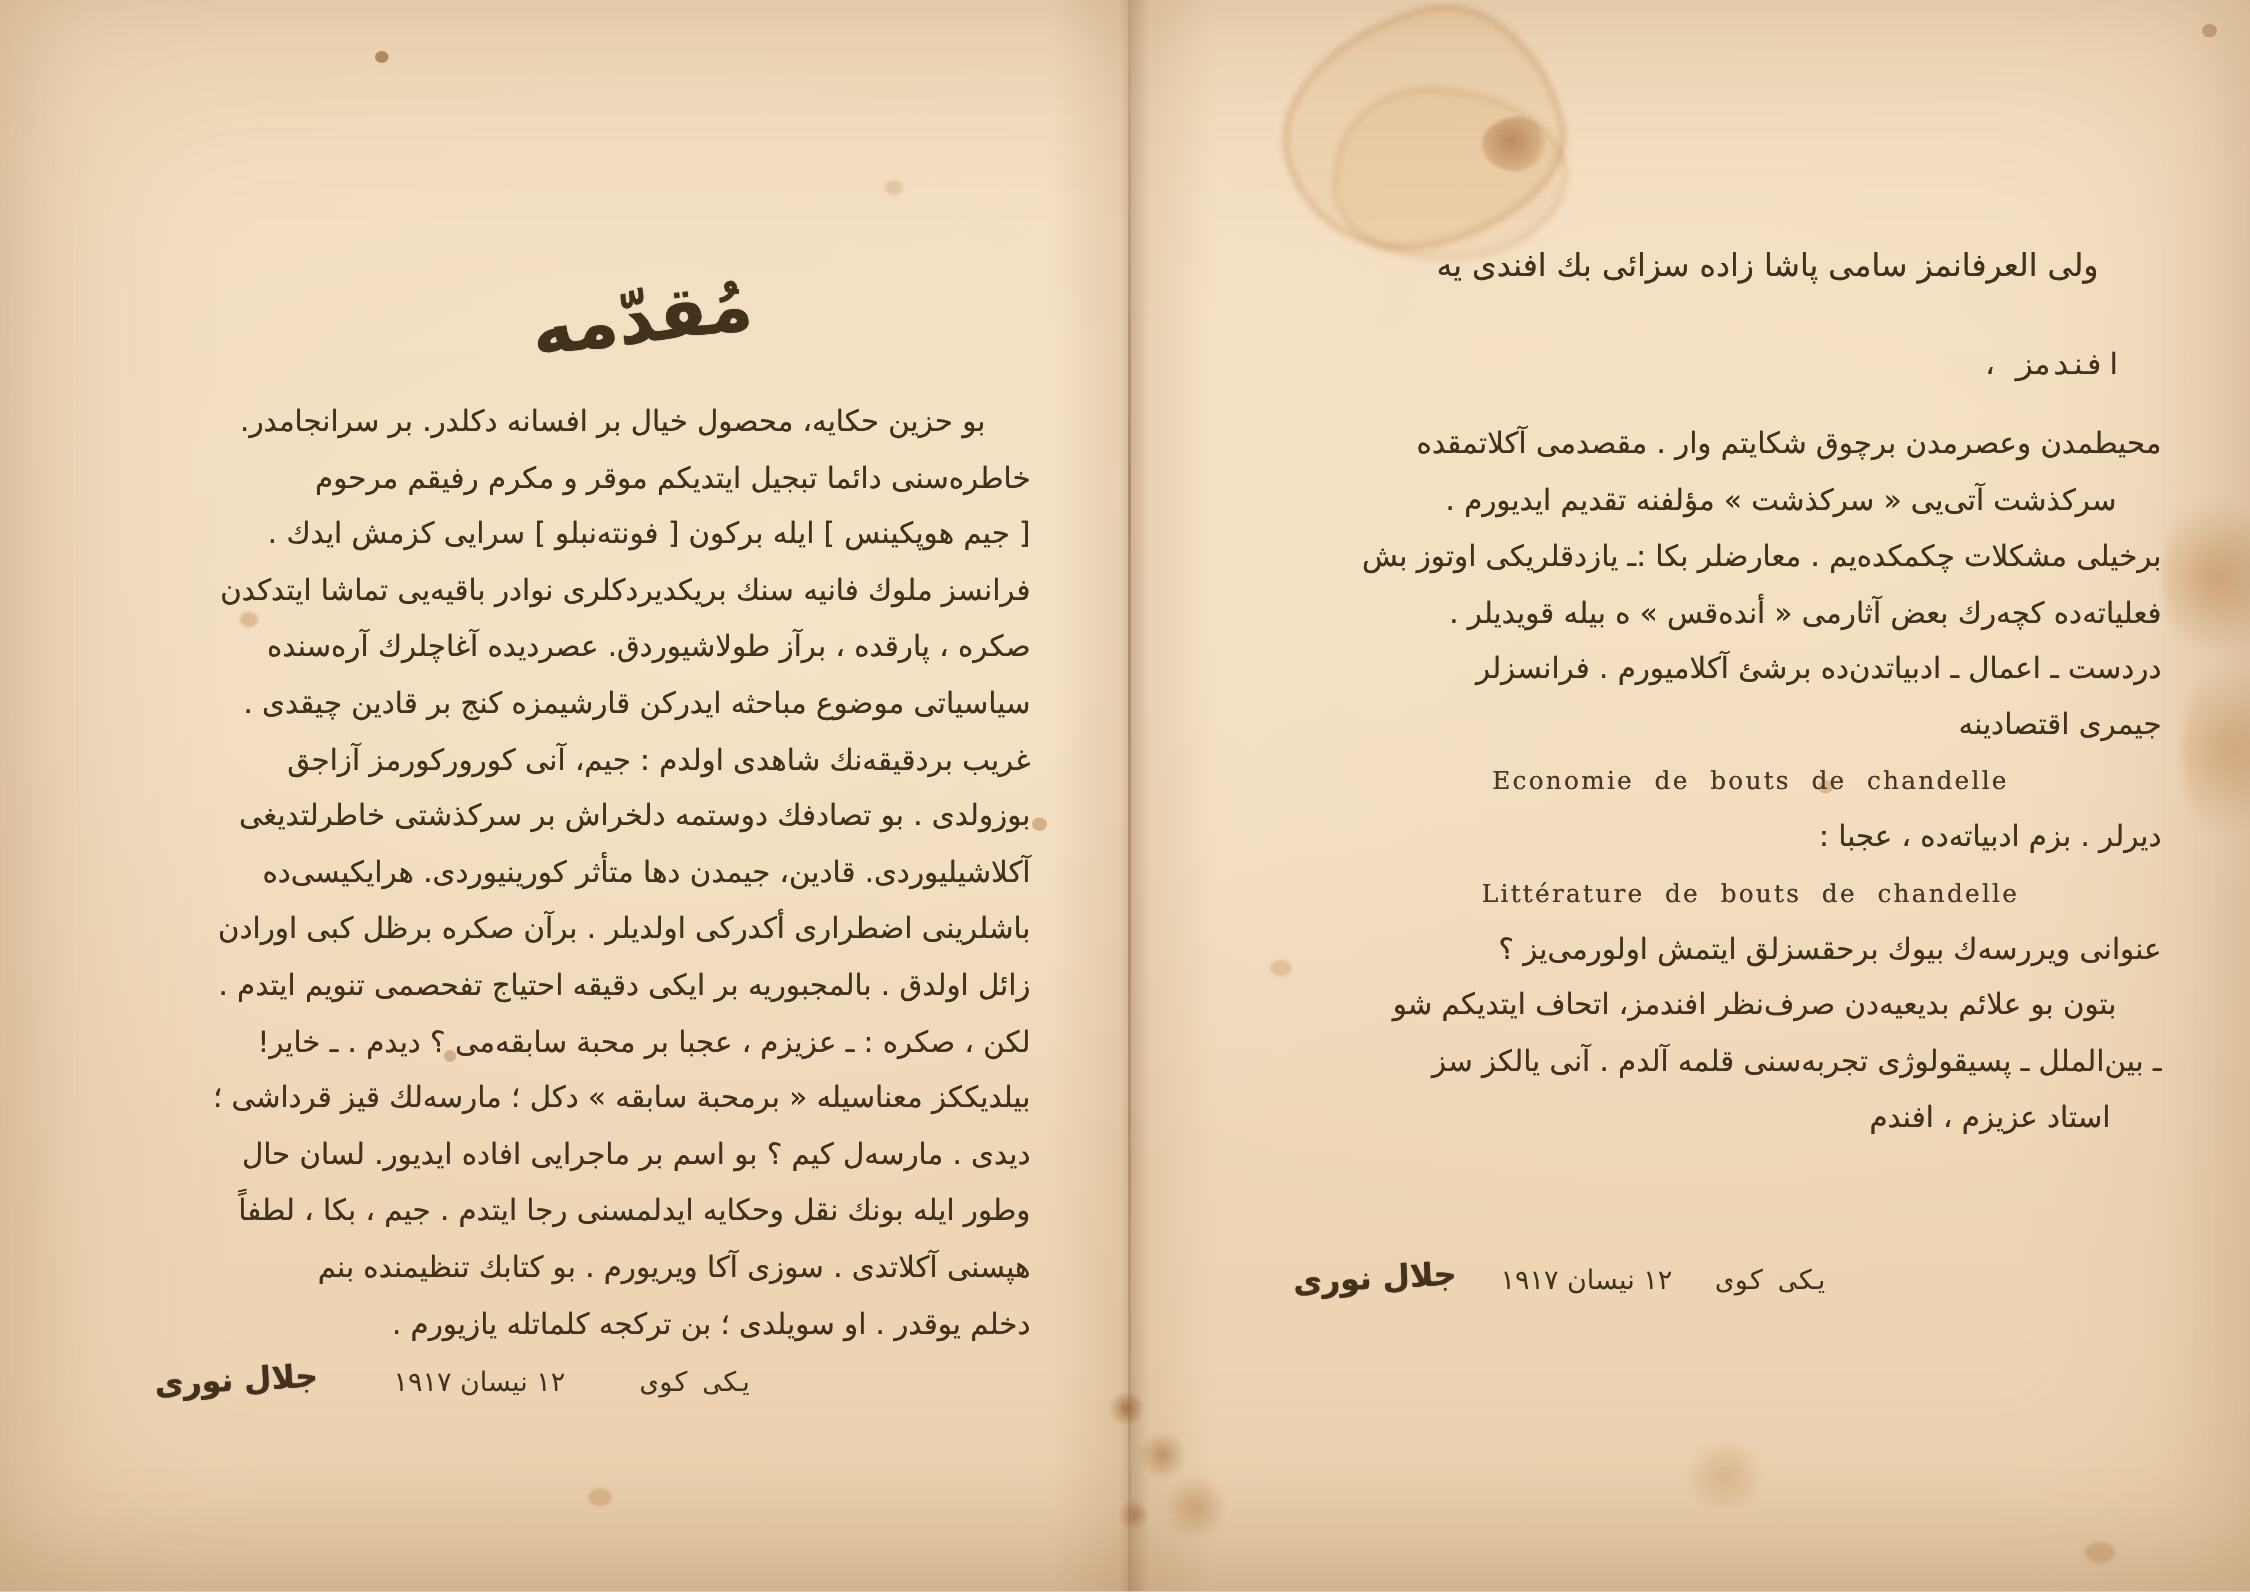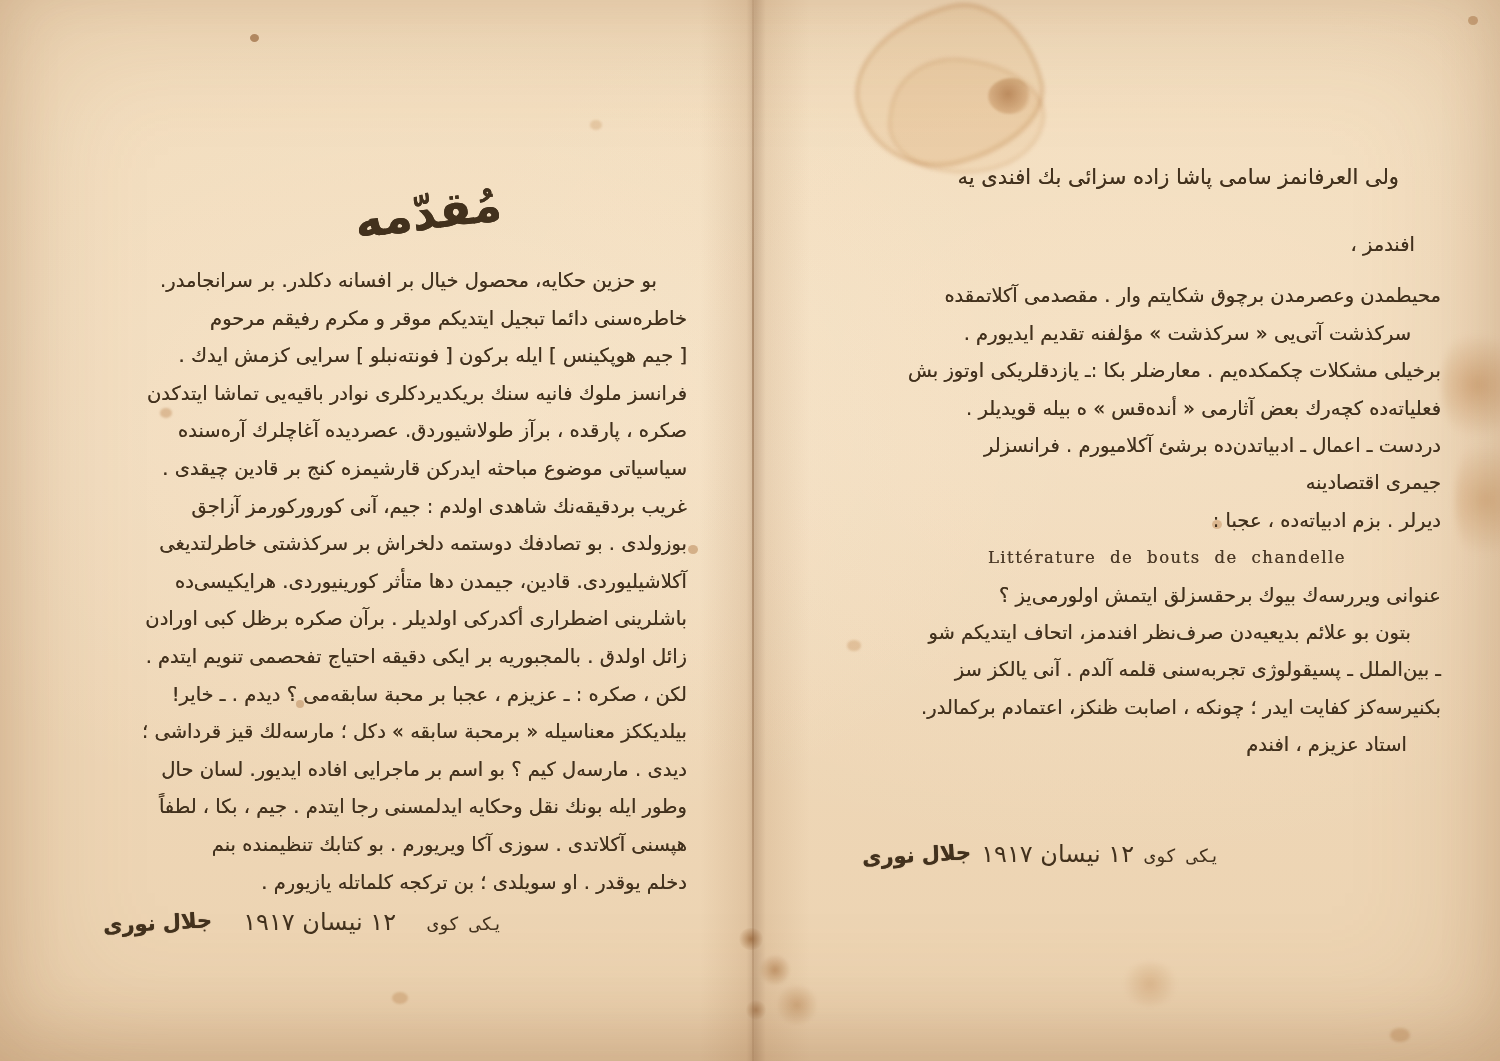--- a/index.html
+++ b/index.html
@@ -81,38 +81,38 @@
   }
   .right-col{
     position:absolute;left:893px;top:150px;width:548px;
     font-size:19.5px;line-height:37.4px;text-align:right;
     text-shadow:0 0 .4px rgba(66,49,29,.8);
   }
   .dedication{
     font-size:21px;line-height:54px;padding-left:4px;padding-right:42px;
     margin-bottom:22px;white-space:nowrap;
   }
-  .salutation{padding-right:26px;margin-bottom:14px;}
+  .salutation{padding-right:26px;margin-bottom:14px;font-family:Liberation Mono, monospace;}
   .line{min-height:37.4px;}
   .indent{padding-right:30px;}
   .closing{padding-right:34px;}
   .french{
     direction:ltr;text-align:center;
     font-family:"DejaVu Serif",serif;font-size:16.5px;
     letter-spacing:1.5px;word-spacing:7px;color:#4a3826;
     line-height:37.4px;
   }
   .footer-row{
     position:absolute;display:flex;justify-content:space-between;align-items:baseline;
     direction:ltr;font-size:18px;
   }
   .footer-left{left:103px;top:908px;width:400px;}
   .footer-right{left:862px;top:840px;width:358px;}
   .sig{font-weight:bold;font-size:21px;transform:rotate(-3deg);text-shadow:0 0 .7px #42311d;}
-  .dt{font-size:24px;letter-spacing:1px;text-align:center;}
+  .dt{font-size:18px;letter-spacing:1px;text-align:center;}
   .pl{font-size:18px;font-family:Liberation Mono, monospace;}
 </style>
 </head>
 <body>
 
 <div class="scan">
 
   <div class="stain st-ring"></div>
   <div class="stain st-ring2"></div>
   <div class="stain st-spot"></div>
@@ -175,30 +175,30 @@
 
       <div class="rtl ink">
           <div class="line">محيطمدن وعصرمدن برچوق شكايتم وار . مقصدمى آكلاتمقده</div>
           <div class="line indent">سركذشت آتى‌يى « سركذشت » مؤلفنه تقديم ايديورم .</div>
           <div class="line">برخيلى مشكلات چكمكده‌يم . معارضلر بكا :ـ يازدقلريكى اوتوز بش</div>
           <div class="line">فعلياته‌ده كچه‌رك بعض آثارمى « أنده‌قس » ه بيله قويديلر .</div>
           <div class="line">دردست ـ اعمال ـ ادبياتدن‌ده برشئ آكلاميورم . فرانسزلر</div>
           <div class="line">جيمرى اقتصادينه</div>
         </div>
 
+      <div class="french">Economie de bouts de chandelle</div>
 
       <div class="line ink rtl">ديرلر . بزم ادبياته‌ده ، عجبا :</div>
 
       <div class="french">Littérature de bouts de chandelle</div>
 
       <div class="rtl ink">
           <div class="line">عنوانى ويررسه‌ك بيوك برحقسزلق ايتمش اولورمى‌يز ؟</div>
           <div class="line indent">بتون بو علائم بديعيه‌دن صرف‌نظر افندمز، اتحاف ايتديكم شو</div>
           <div class="line">ـ بين‌الملل ـ پسيقولوژى تجربه‌سنى قلمه آلدم . آنى يالكز سز</div>
-          <div class="line">بكنيرسه‌كز كفايت ايدر ؛ چونكه ، اصابت ظنكز، اعتمادم بركمالدر.</div>
         </div>
 
       <div class="line closing ink rtl">استاد عزيزم ، افندم</div>
     </div>
 
     <div class="footer-row footer-right">
       <span class="sig ink rtl">جلال نورى</span>
       <span class="dt ink rtl">١٢ نيسان ١٩١٧</span>
       <span class="pl ink rtl">يكى كوى</span>
     </div>

